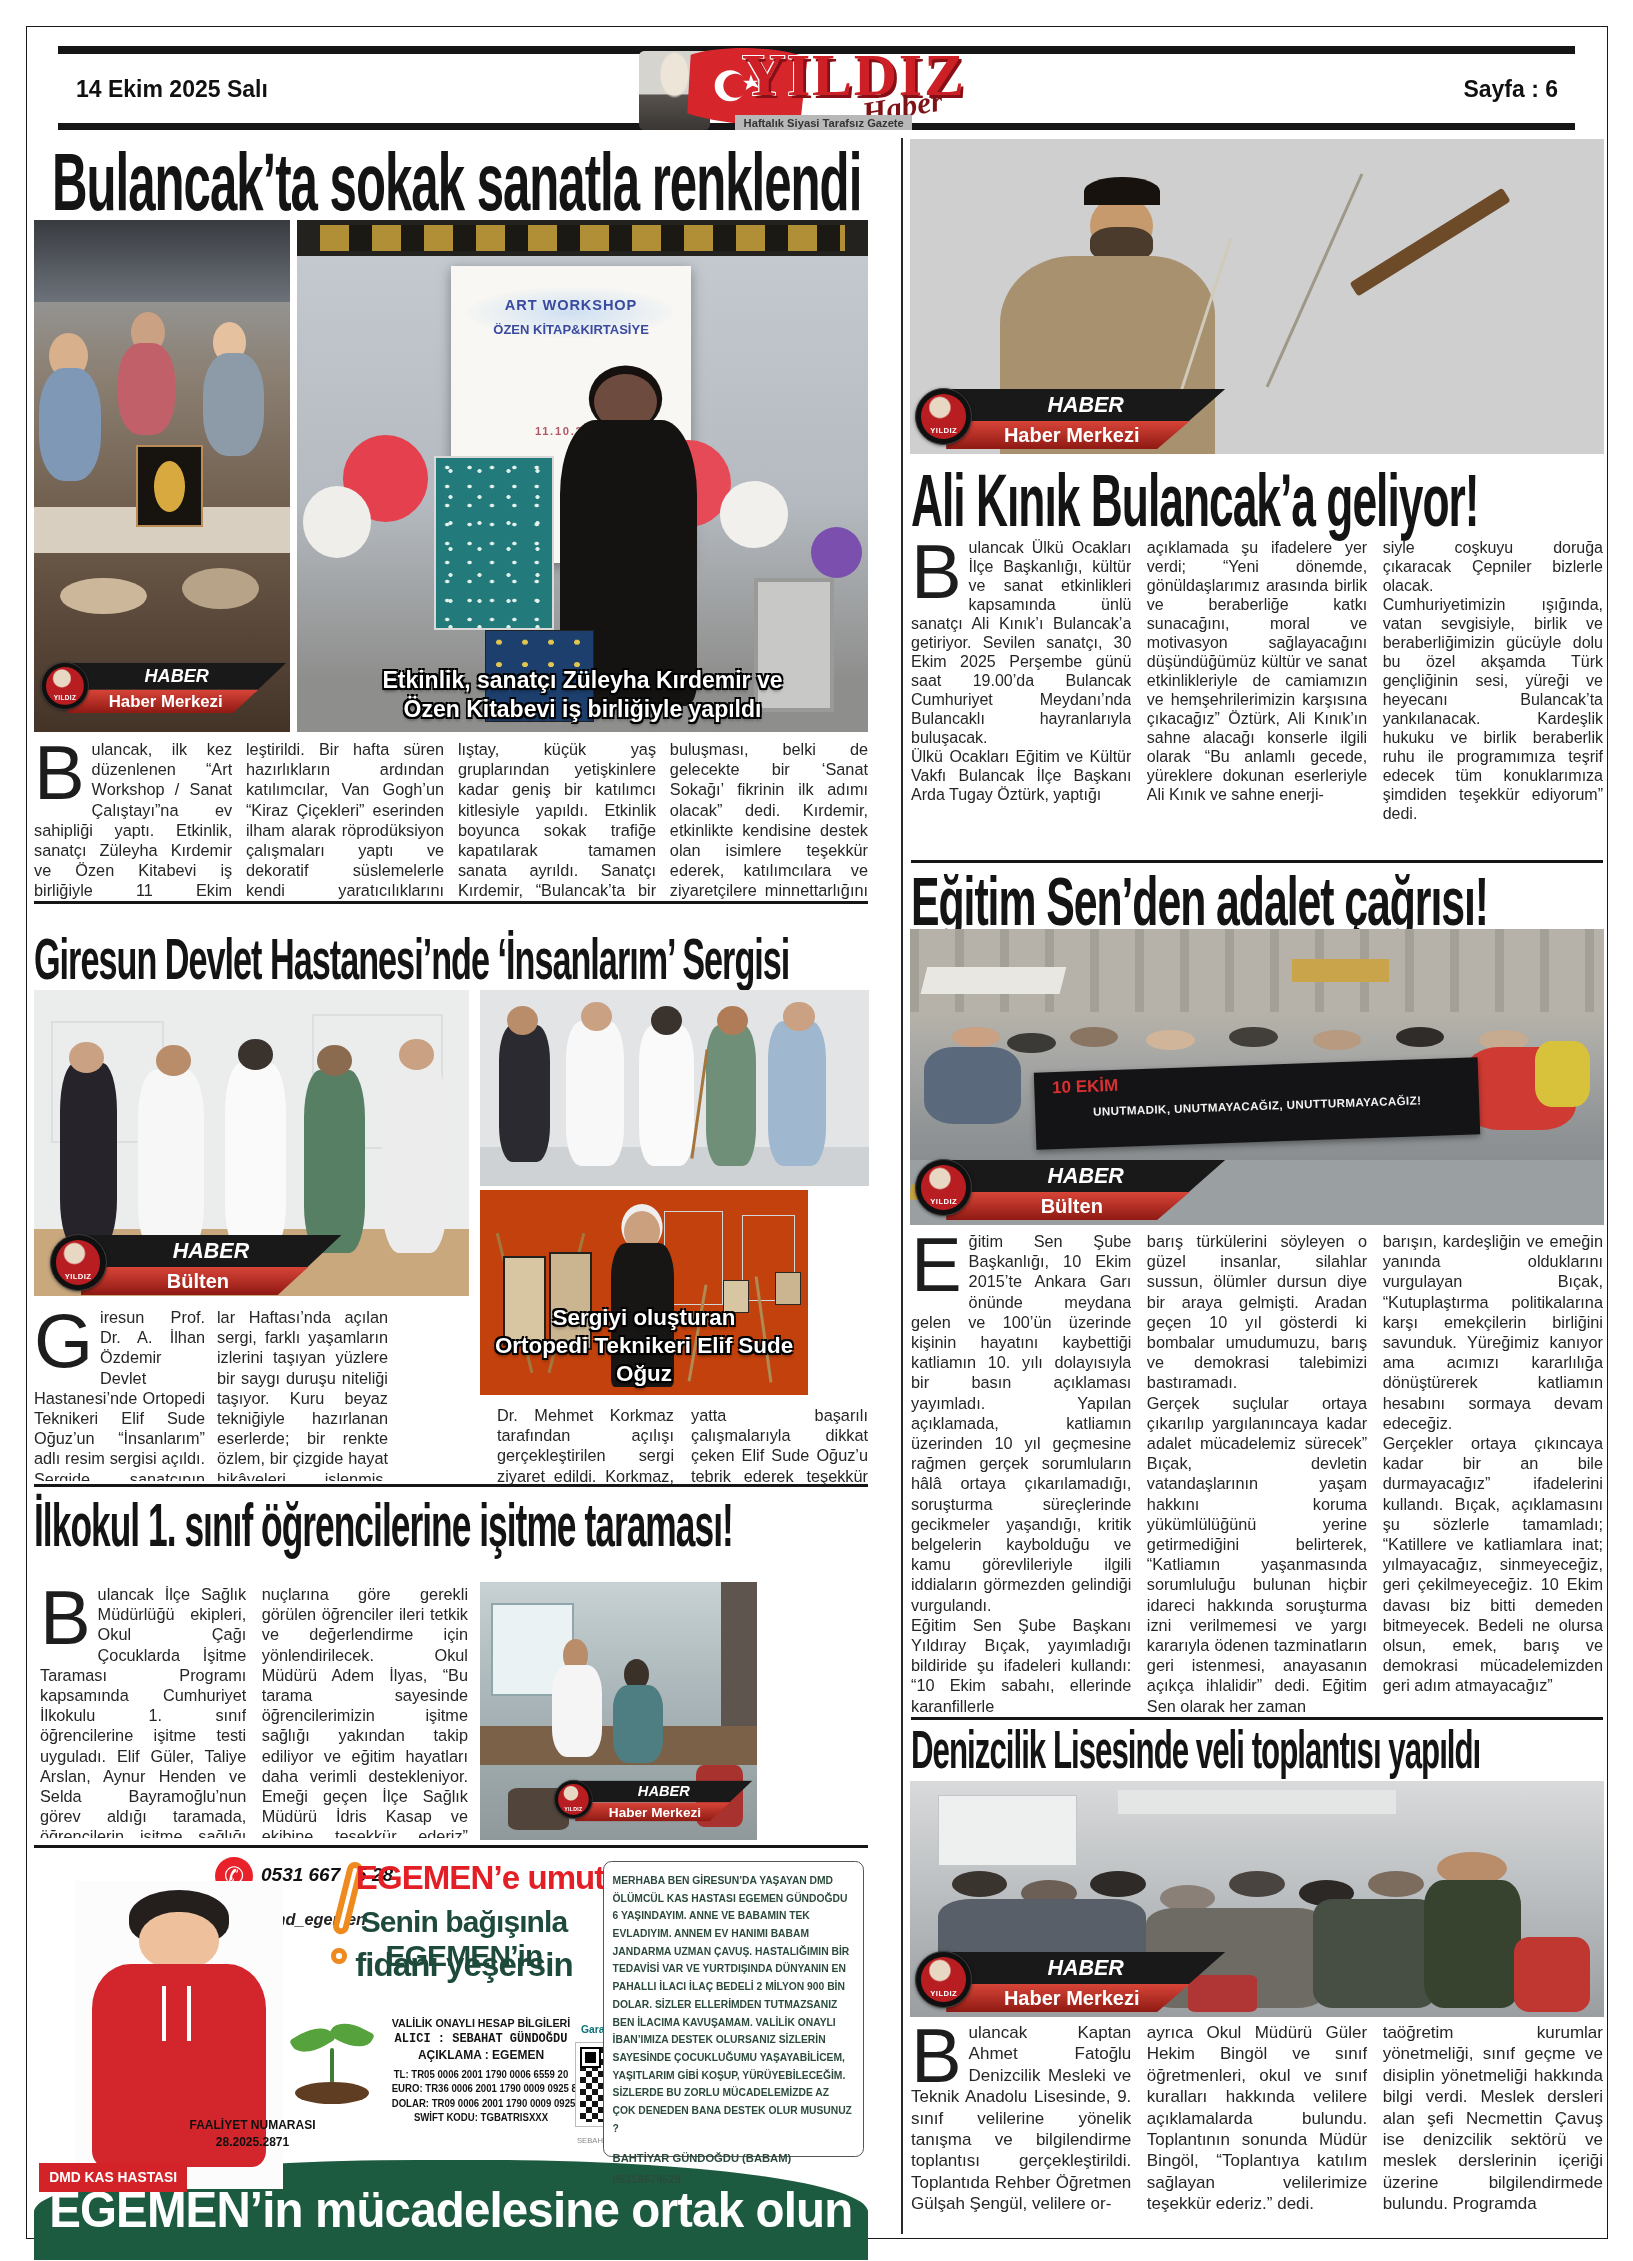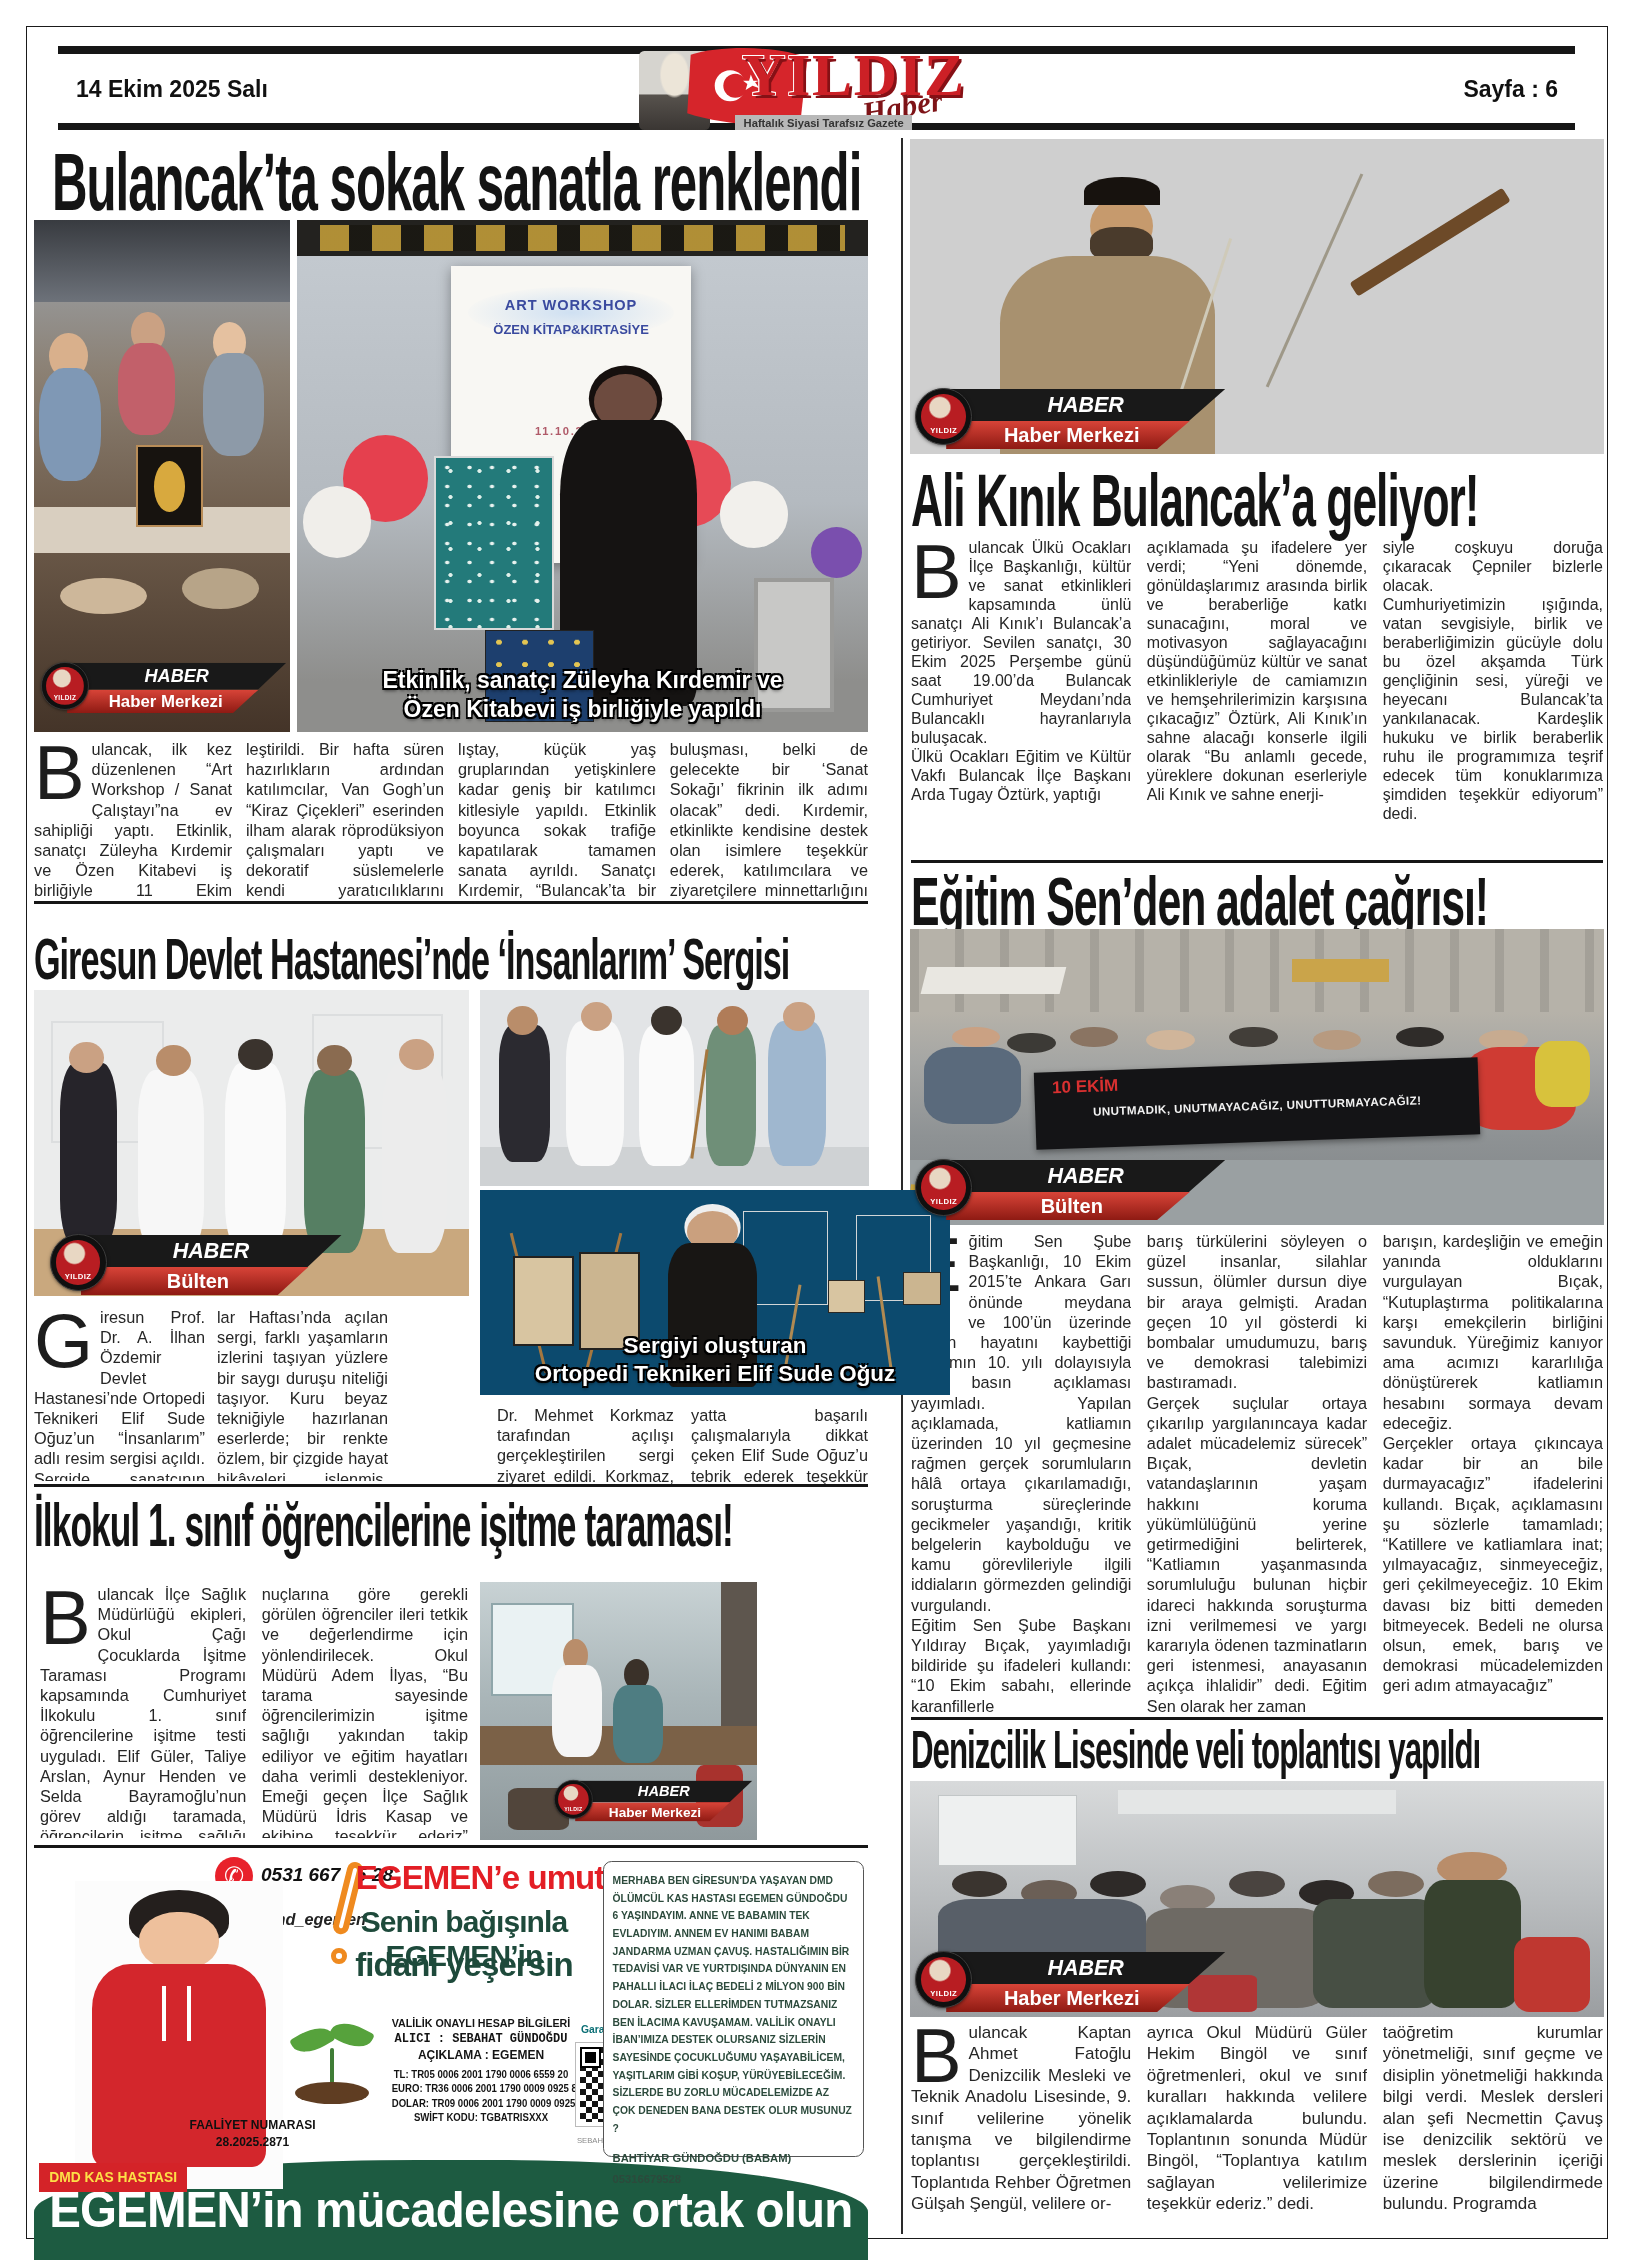--- a/index.html
+++ b/index.html
@@ -94,21 +94,21 @@
   .acct .a4{font-size:10px;font-weight:700;margin-top:3.4px;white-space:nowrap;transform:scaleX(.96);}
   .letterbox{position:absolute;background:#fff;border:1.7px solid #555;border-radius:8.6px;padding:10.3px 8.6px;
              color:#2c4a3c;font-weight:700;font-size:10.3px;line-height:1.72;text-transform:none;}
   .letterbox .sig{margin-top:12px;font-size:11.2px;}
   .qr{position:absolute;width:83px;height:83px;border:4.3px solid #fff;outline:0.9px solid #bbb;
       background:repeating-conic-gradient(#141414 0% 25%,#fff 0% 50%) 0 0/12px 12px;}
   .qr i{width:17px;height:17px;background:#000;border:3.4px solid #fff;outline:2.6px solid #000;}
   .bank{position:absolute;font-size:10.3px;font-weight:700;color:#0b6f75;}
   .qrsub{position:absolute;font-size:7.7px;color:#8a8a8a;text-align:center;}
   .faal{position:absolute;text-align:center;font-weight:700;color:#101010;font-size:12px;line-height:1.4;}
-  .dmd{position:absolute;background:#d42328;color:#fde047;font-weight:700;font-size:13.8px;
+  .dmd{position:absolute;background:#d42328;color:#ffffff;font-weight:700;font-size:13.8px;
        display:flex;align-items:center;justify-content:center;}
   .excl-bar{position:absolute;width:15.5px;height:74px;border:6px solid #ef8a1f;border-radius:12px;background:#fff;transform:rotate(14deg);}
   .excl-dot{position:absolute;width:15.5px;height:15.5px;border:5.2px solid #ef8a1f;border-radius:50%;background:#fff;}
   .leaf{position:absolute;width:41px;height:22.4px;background:#56a23c;border-radius:3.4px 70% 3.4px 70%;}
   .stem{position:absolute;width:4.3px;height:40px;background:#3f7d36;border-radius:2.6px;}
   .soil{position:absolute;width:74px;height:22.4px;background:#5f3d22;border-radius:50%;}
 </style>
 </head>
 <body>
 
@@ -300,21 +300,21 @@
     <i style="left:22%;top:16%;width:15%;height:74%;border-radius:26%;background:#f8f8f8;"></i>
     <i style="left:26%;top:6%;width:8%;height:15%;border-radius:50%;background:#caa183;"></i>
     <i style="left:41%;top:18%;width:14%;height:72%;border-radius:26%;background:#fafafa;"></i>
     <i style="left:44%;top:8%;width:8%;height:15%;border-radius:50%;background:#3a332d;"></i>
     <i style="left:58%;top:18%;width:13%;height:72%;border-radius:26%;background:#6f8f78;"></i>
     <i style="left:61%;top:8%;width:8%;height:15%;border-radius:50%;background:#b07c58;"></i>
     <i style="left:74%;top:16%;width:15%;height:74%;border-radius:26%;background:#9fb7cf;"></i>
     <i style="left:78%;top:6%;width:8%;height:15%;border-radius:50%;background:#caa183;"></i>
     <i style="left:56%;top:30%;width:2.6px;height:56%;background:#a5773f;transform:rotate(8deg);"></i>
   </div>
-  <div class="ph" style="left:480px;top:1190px;width:470px;height:205px;background:#0c4a6e;">
+  <div class="ph" style="left:480px;top:1190px;width:328px;height:205px;background:#c2410c;">
     <i style="left:56%;top:10%;width:18%;height:46%;border:1.7px solid #d2d6d7;"></i>
     <i style="left:80%;top:12%;width:16%;height:42%;border:1.7px solid #d2d6d7;"></i>
     <i style="left:10%;top:20%;width:3.4px;height:70%;background:#a5773f;transform:rotate(-14deg);"></i>
     <i style="left:26%;top:20%;width:3.4px;height:70%;background:#a5773f;transform:rotate(14deg);"></i>
     <i style="left:7%;top:32%;width:13%;height:44%;background:#d8c5a1;border:2.6px solid #23211e;"></i>
     <i style="left:21%;top:30%;width:13%;height:48%;background:#cbb590;border:2.6px solid #23211e;"></i>
     <i style="left:44%;top:10%;width:11%;height:20%;border-radius:50%;background:#caa07e;box-shadow:0 -4.3px 0 2.6px #efefef;"></i>
     <i style="left:40%;top:26%;width:19%;height:70%;border-radius:24% 24% 6% 6%;background:#181614;"></i>
     <i style="left:66%;top:46%;width:2.6px;height:48%;background:#b08a52;transform:rotate(10deg);"></i>
     <i style="left:74%;top:44%;width:8%;height:16%;background:#d8c5a1;border:1.7px solid #2a2824;"></i>

